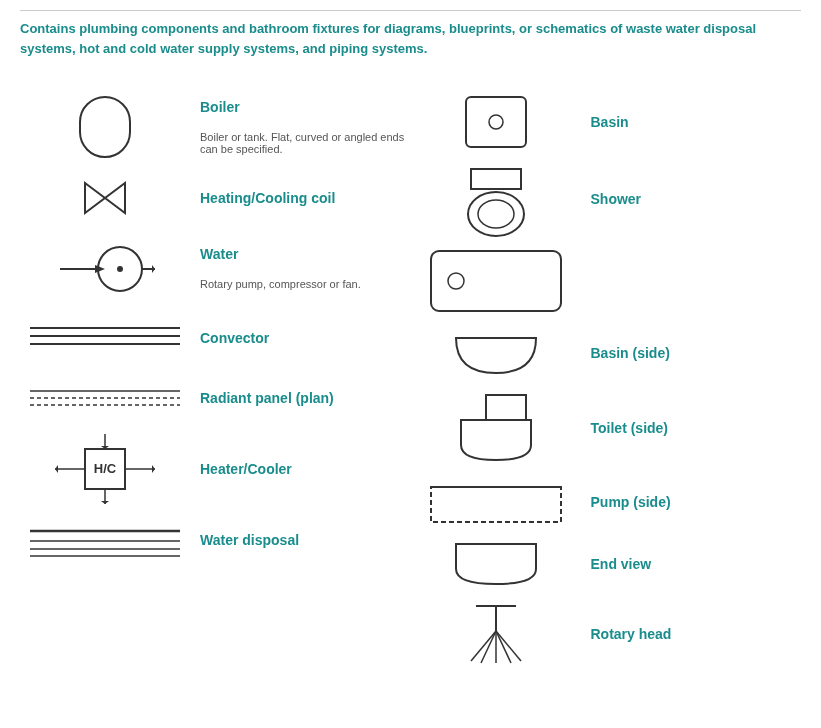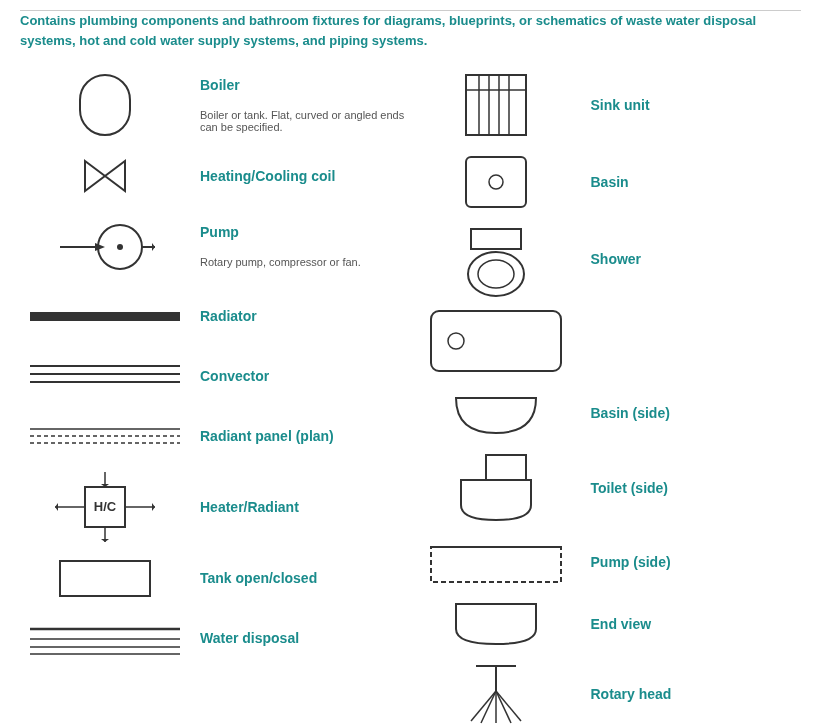--- a/index.html
+++ b/index.html
@@ -9,23 +9,24 @@
       width: 821px;
       min-height: 728px;
       padding: 10px 20px;
       font-size: 13px;
       color: #333;
     }
     .intro {
       font-weight: bold;
       color: #1a8c8c;
       font-size: 13px;
-      margin-bottom: 14px;
+      margin-bottom: 28px;
       line-height: 1.5;
       border-top: 1px solid #ccc;
+      padding-top: 8px;
     }
     .main-grid {
       display: grid;
       grid-template-columns: 1fr 1fr;
       gap: 0;
     }
     .left-col, .right-col {
       display: flex;
       flex-direction: column;
     }
@@ -107,35 +108,25 @@
           <line x1="5" y1="28" x2="43" y2="28" stroke="#333" stroke-width="2"></line>
           <polygon points="40,24 50,28 40,32" fill="#333"></polygon>
 
           <circle cx="65" cy="28" r="3" fill="#333"></circle>
 
           <line x1="87" y1="28" x2="100" y2="28" stroke="#333" stroke-width="2"></line>
           <polygon points="97,24 100,28 97,32" fill="#333"></polygon>
         </svg>
       </div>
       <div class="label-area">
-        <div class="item-title">Pump</div>
+        <div class="item-title">Water</div>
         <div class="item-sub">Rotary pump, compressor or fan.</div>
       </div>
     </div>
 
-    <div class="item-row">
-      <div class="symbol-area">
-        <svg width="150" height="25" viewBox="0 0 150 25">
-          <rect x="0" y="8" width="150" height="9" fill="#333"></rect>
-        </svg>
-      </div>
-      <div class="label-area">
-        <div class="item-title">Radiator</div>
-      </div>
-    </div>
 
     <div class="item-row">
       <div class="symbol-area">
         <svg width="150" height="30" viewBox="0 0 150 30">
           <line x1="0" y1="5" x2="150" y2="5" stroke="#333" stroke-width="2"></line>
           <line x1="0" y1="13" x2="150" y2="13" stroke="#333" stroke-width="2"></line>
           <line x1="0" y1="21" x2="150" y2="21" stroke="#333" stroke-width="2"></line>
         </svg>
       </div>
       <div class="label-area">
@@ -166,71 +157,44 @@
           <polygon points="46,12 50,15 54,12" fill="#333"></polygon>
           <line x1="50" y1="55" x2="50" y2="70" stroke="#333" stroke-width="1.5"></line>
           <polygon points="46,67 50,70 54,67" fill="#333"></polygon>
           <line x1="0" y1="35" x2="30" y2="35" stroke="#333" stroke-width="1.5"></line>
           <polygon points="3,31 0,35 3,39" fill="#333"></polygon>
           <line x1="70" y1="35" x2="100" y2="35" stroke="#333" stroke-width="1.5"></line>
           <polygon points="97,31 100,35 97,39" fill="#333"></polygon>
         </svg>
       </div>
       <div class="label-area">
-        <div class="item-title">Heater/Radiant</div>
-      </div>
-    </div>
-
-
-    <div class="item-row">
-      <div class="symbol-area">
-        <svg width="100" height="45" viewBox="0 0 100 45">
-          <rect x="5" y="5" width="90" height="35" fill="none" stroke="#333" stroke-width="2"></rect>
-        </svg>
-      </div>
-      <div class="label-area">
-        <div class="item-title">Tank open/closed</div>
-      </div>
-    </div>
+        <div class="item-title">Heater/Cooler</div>
+      </div>
+    </div>
+
+
 
     <div class="item-row">
       <div class="symbol-area">
         <svg width="150" height="35" viewBox="0 0 150 35">
           <line x1="0" y1="8" x2="150" y2="8" stroke="#333" stroke-width="2.5"></line>
           <line x1="0" y1="18" x2="150" y2="18" stroke="#333" stroke-width="1.5"></line>
           <line x1="0" y1="26" x2="150" y2="26" stroke="#333" stroke-width="1.5"></line>
           <line x1="0" y1="33" x2="150" y2="33" stroke="#333" stroke-width="1.5"></line>
         </svg>
       </div>
       <div class="label-area">
         <div class="item-title">Water disposal</div>
       </div>
     </div>
 
   </div>
 
   <div class="right-col">
 
-    <div class="item-row tall">
-      <div class="symbol-area">
-        <svg width="70" height="70" viewBox="0 0 70 70">
-          <rect x="5" y="5" width="60" height="60" fill="none" stroke="#333" stroke-width="2"></rect>
-
-          <line x1="18" y1="5" x2="18" y2="65" stroke="#333" stroke-width="1.5"></line>
-          <line x1="28" y1="5" x2="28" y2="65" stroke="#333" stroke-width="1.5"></line>
-          <line x1="38" y1="5" x2="38" y2="65" stroke="#333" stroke-width="1.5"></line>
-          <line x1="48" y1="5" x2="48" y2="65" stroke="#333" stroke-width="1.5"></line>
-
-          <line x1="5" y1="20" x2="65" y2="20" stroke="#333" stroke-width="1.5"></line>
-        </svg>
-      </div>
-      <div class="label-area">
-        <div class="item-title">Sink unit</div>
-      </div>
-    </div>
 
     <div class="item-row">
       <div class="symbol-area">
         <svg width="70" height="60" viewBox="0 0 70 60">
           <rect x="5" y="5" width="60" height="50" rx="5" ry="5" fill="none" stroke="#333" stroke-width="2"></rect>
           <circle cx="35" cy="30" r="7" fill="none" stroke="#333" stroke-width="1.5"></circle>
         </svg>
       </div>
       <div class="label-area">
         <div class="item-title">Basin</div>

